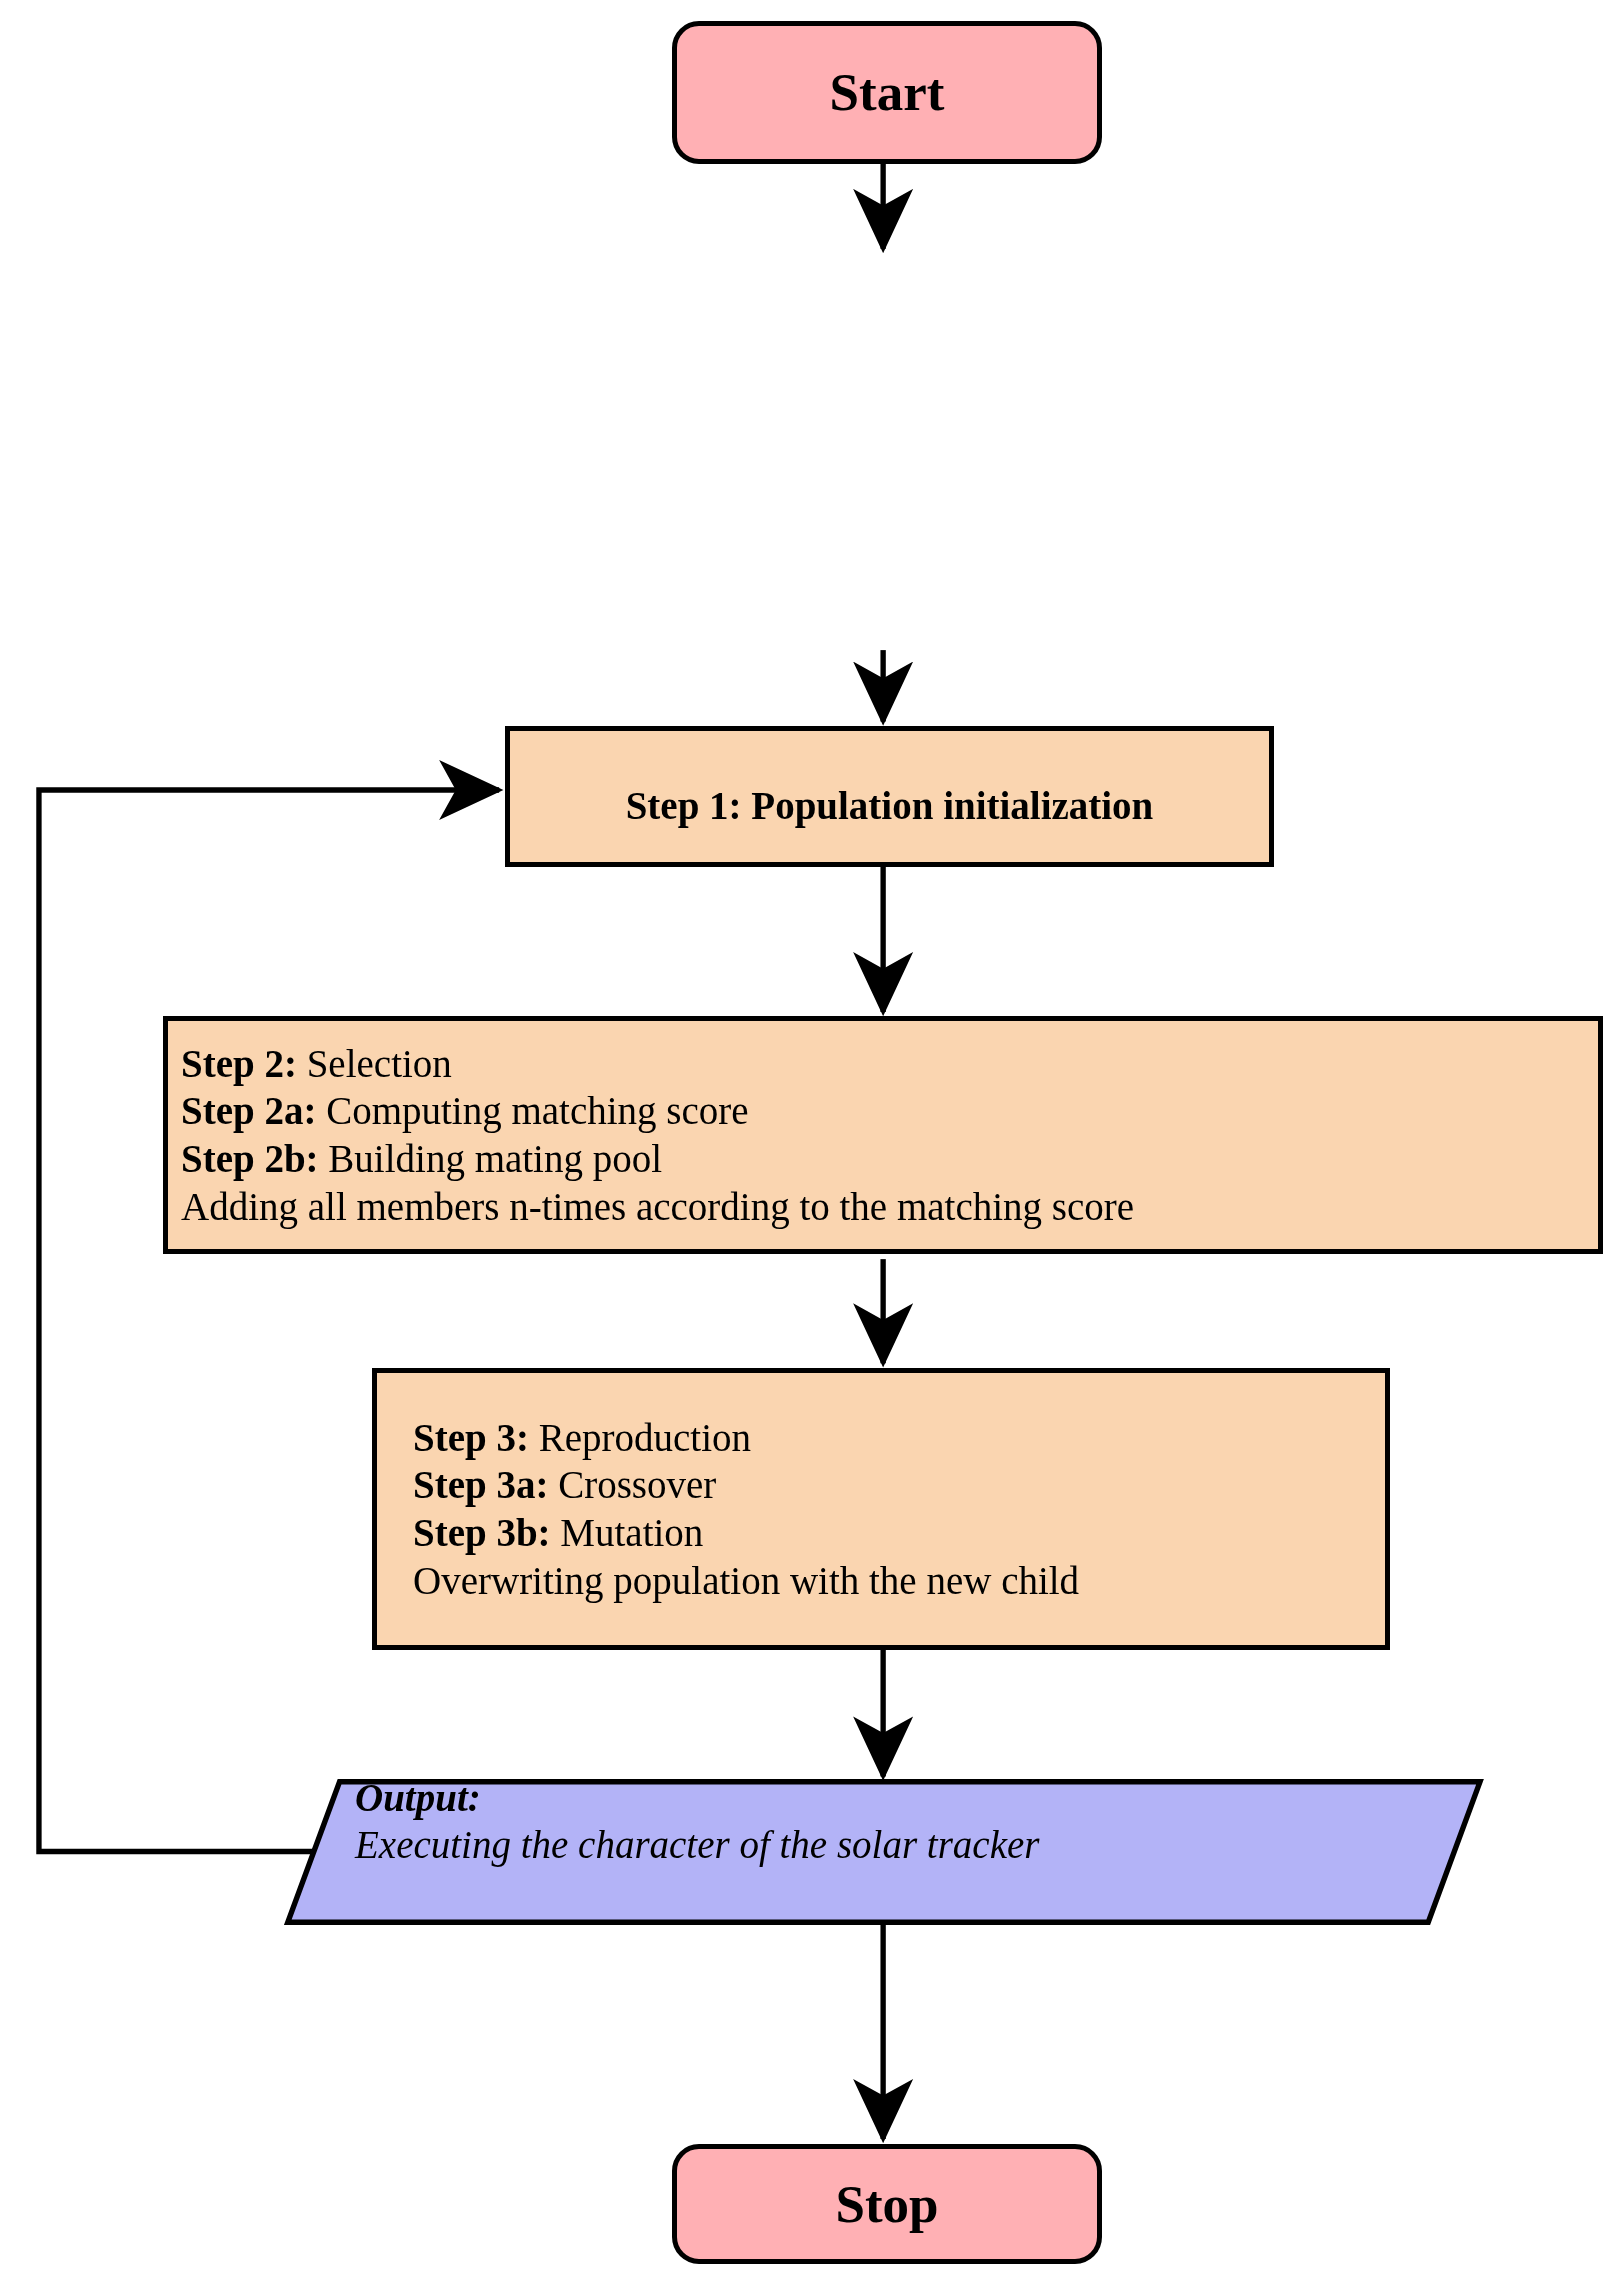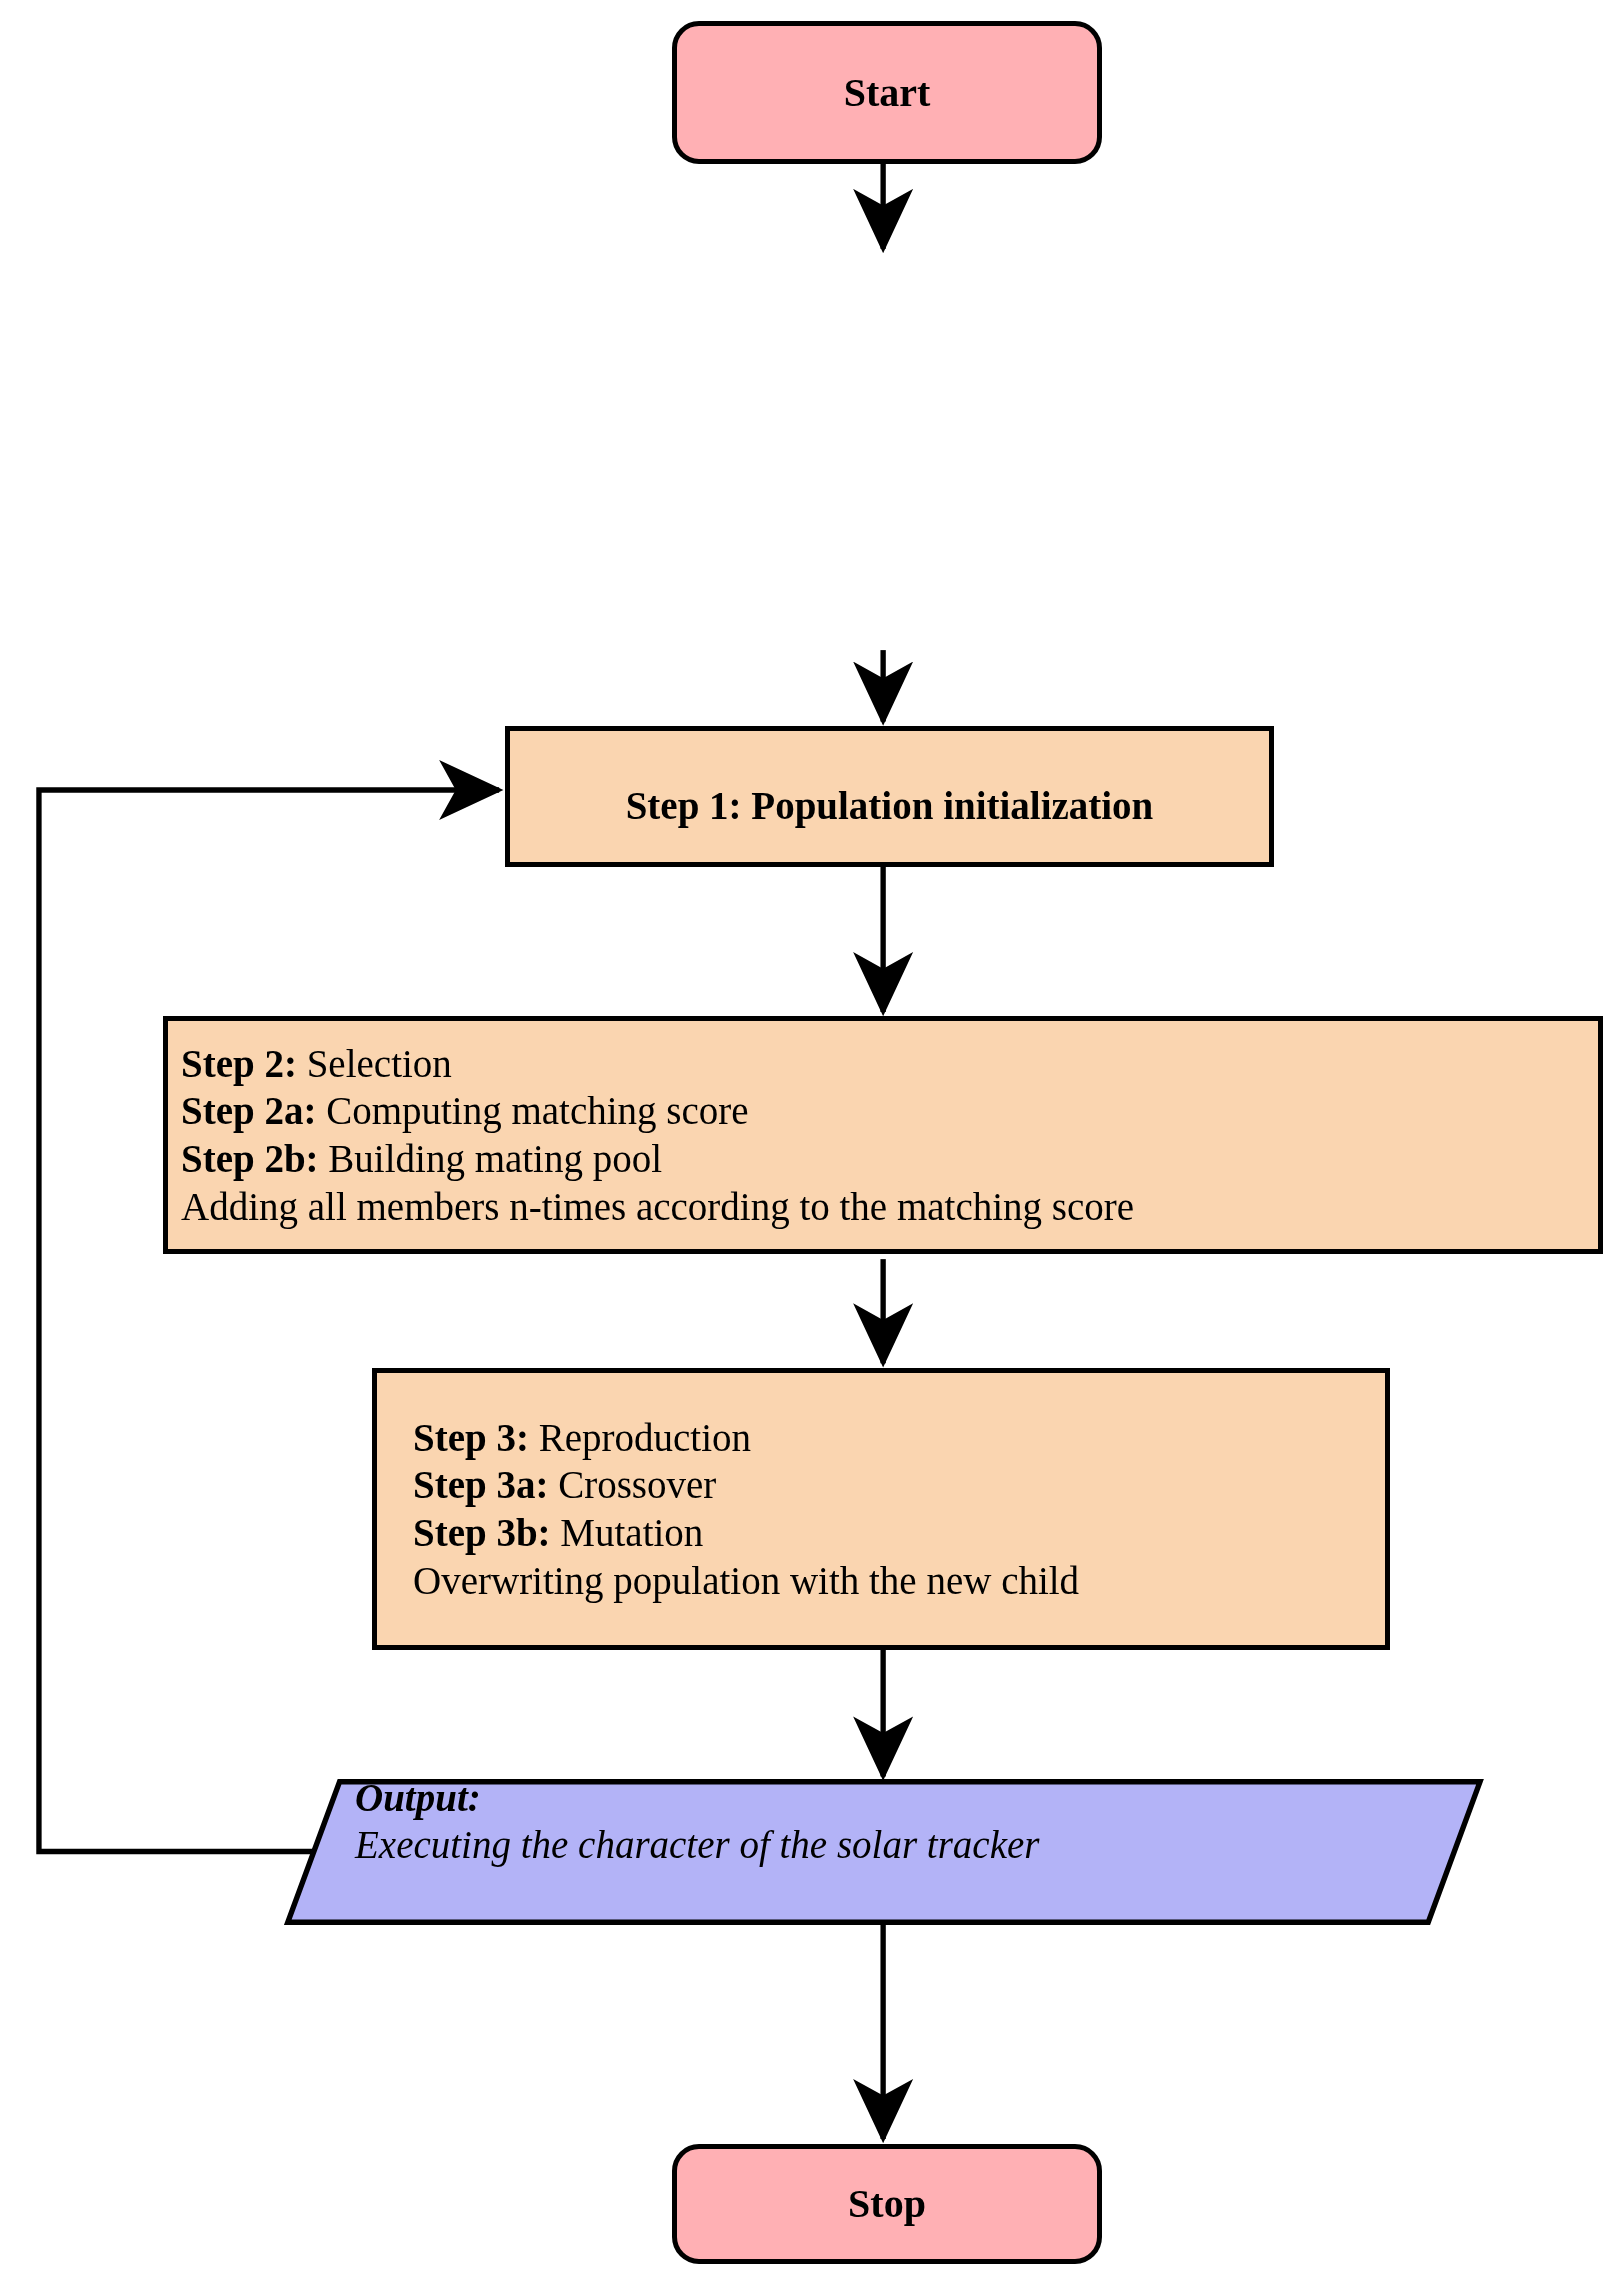--- a/index.html
+++ b/index.html
@@ -8,21 +8,21 @@
   #wires{position:absolute;left:0;top:0;width:1621px;height:2295px;}
 
   .node{position:absolute;box-sizing:border-box;}
 
   
   .terminator{
     background:#ffb0b4;
     border:5.4px solid #000;
     border-radius:27px;
     display:flex;align-items:center;justify-content:center;
-    font-weight:bold;font-size:40px;line-height:1;text-align:center;
+    font-weight:bold;font-size:53px;line-height:1;text-align:center;
   }
 
   
   .process{
     background:#fad5b0;
     border:5.4px solid #000;
     display:flex;flex-direction:column;justify-content:center;
     font-size:39px;line-height:1.22;
     padding:6px 13px;
   }

